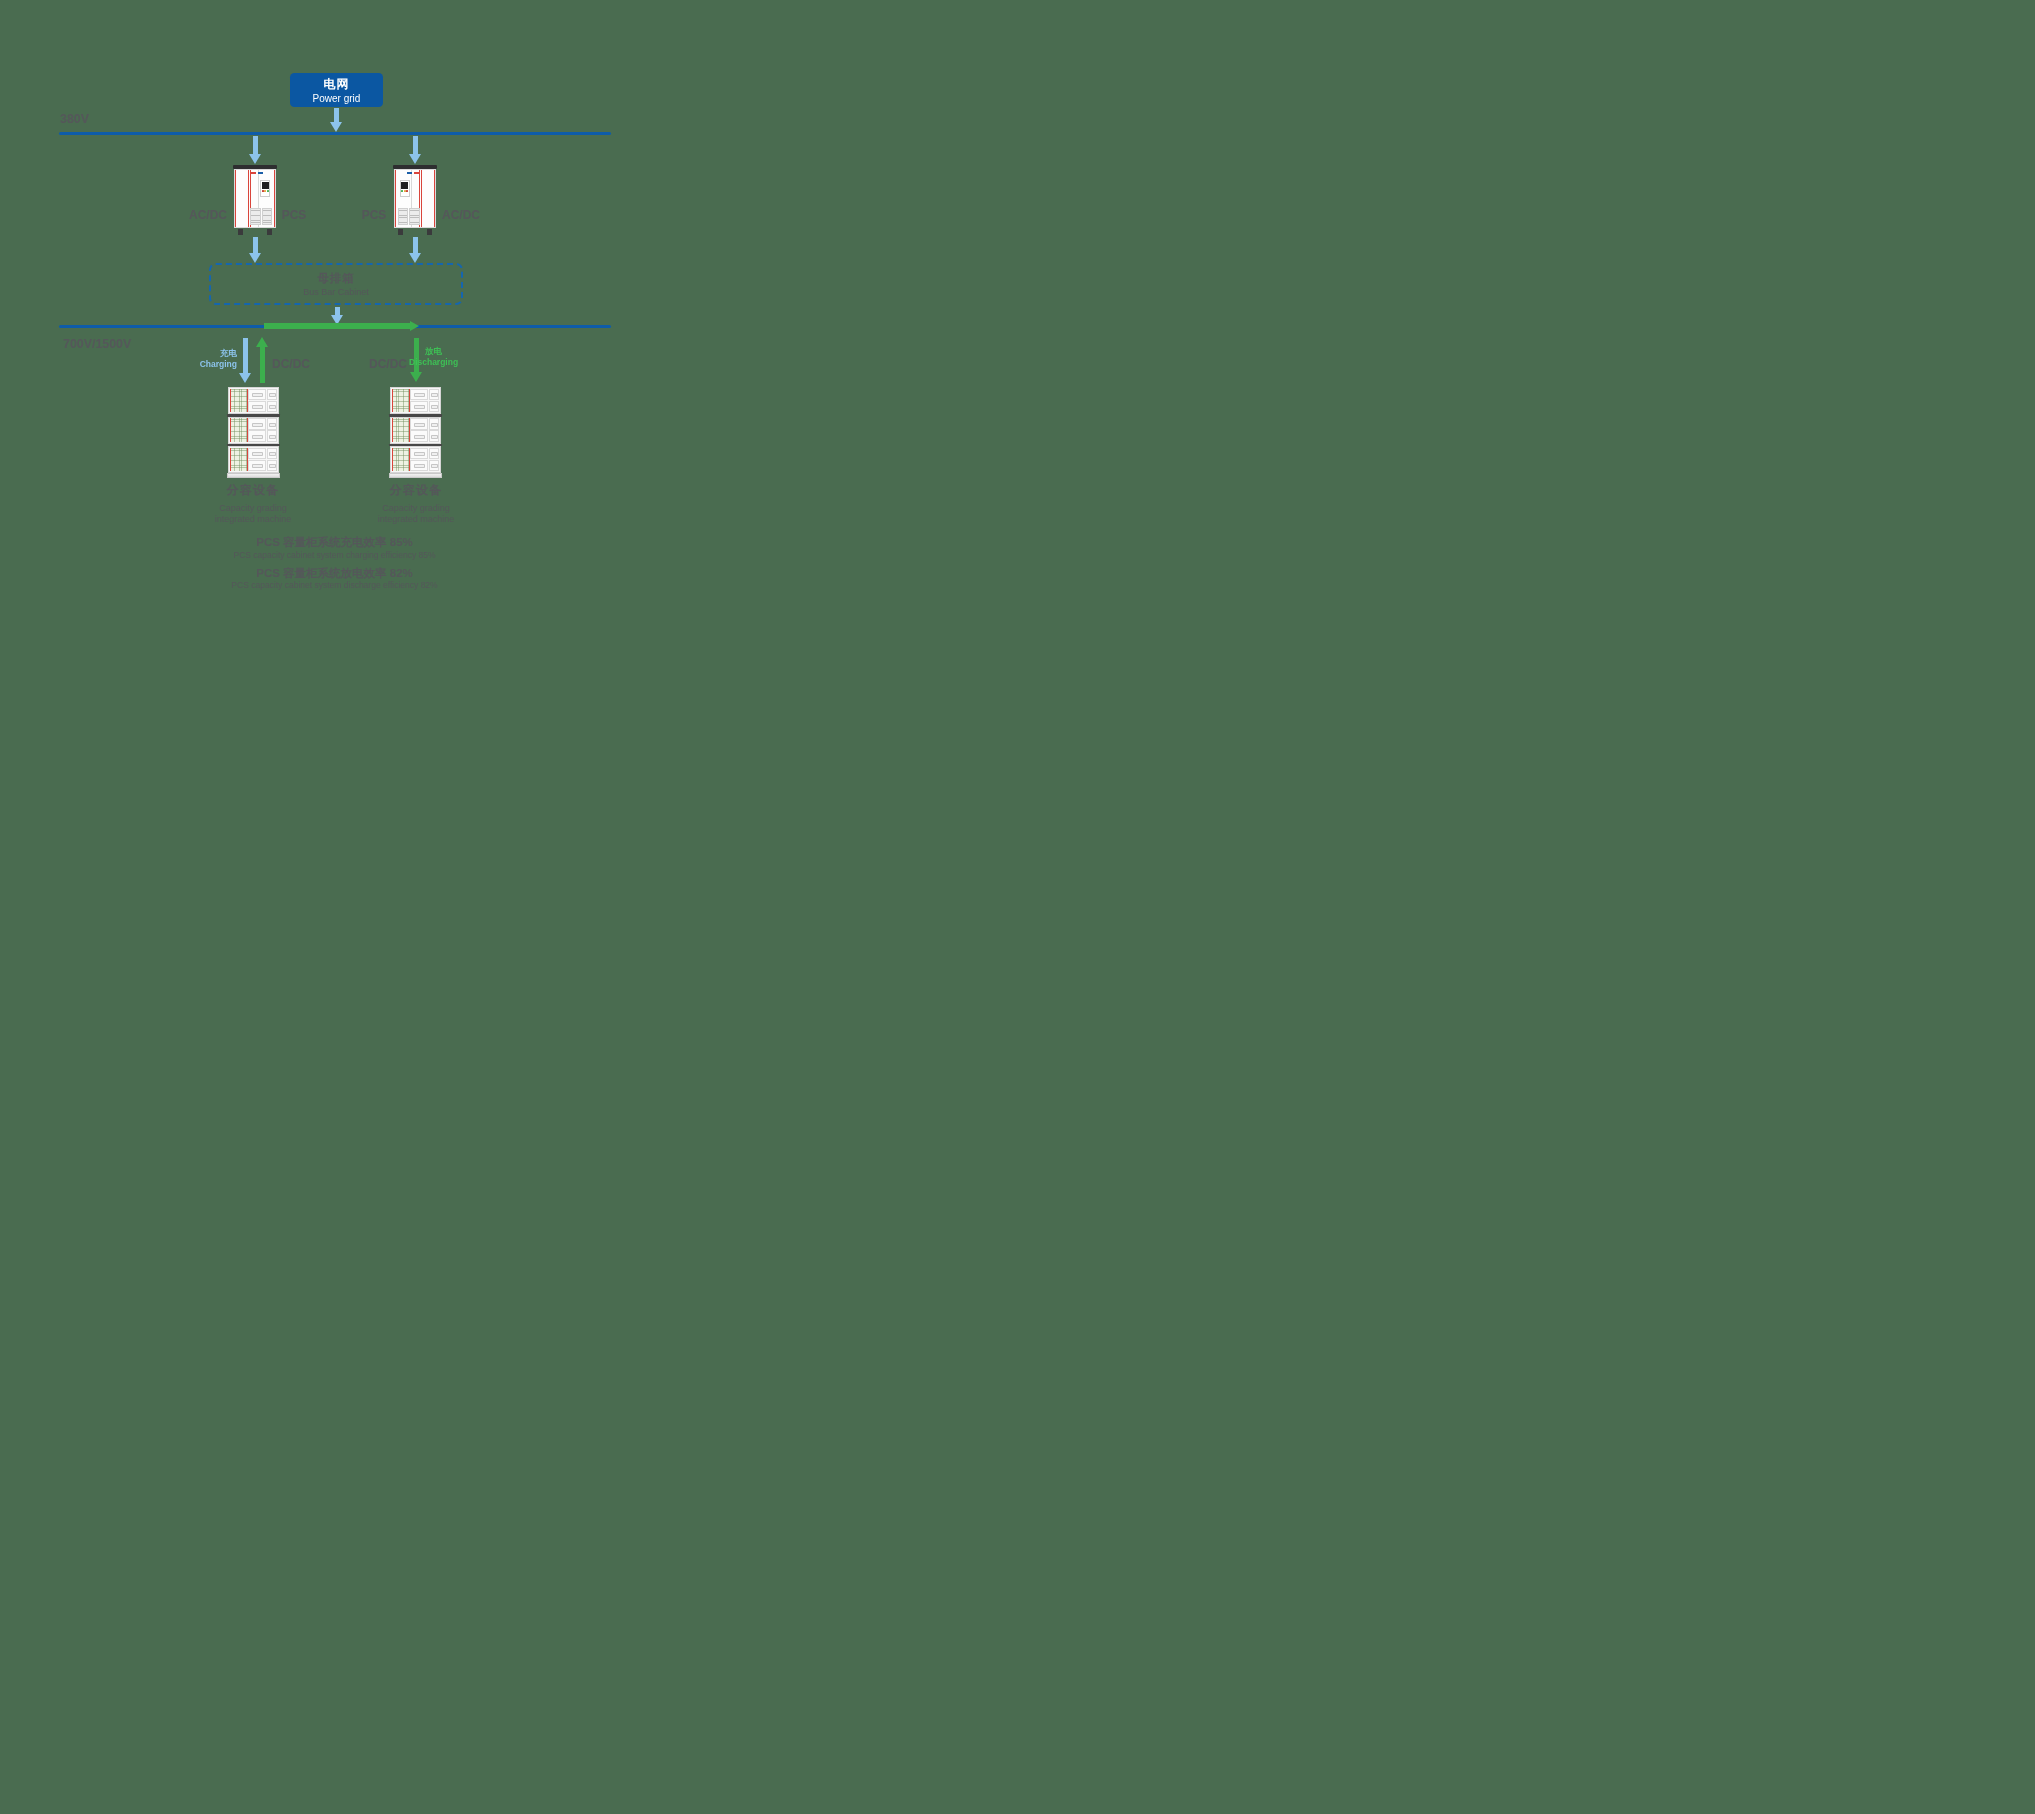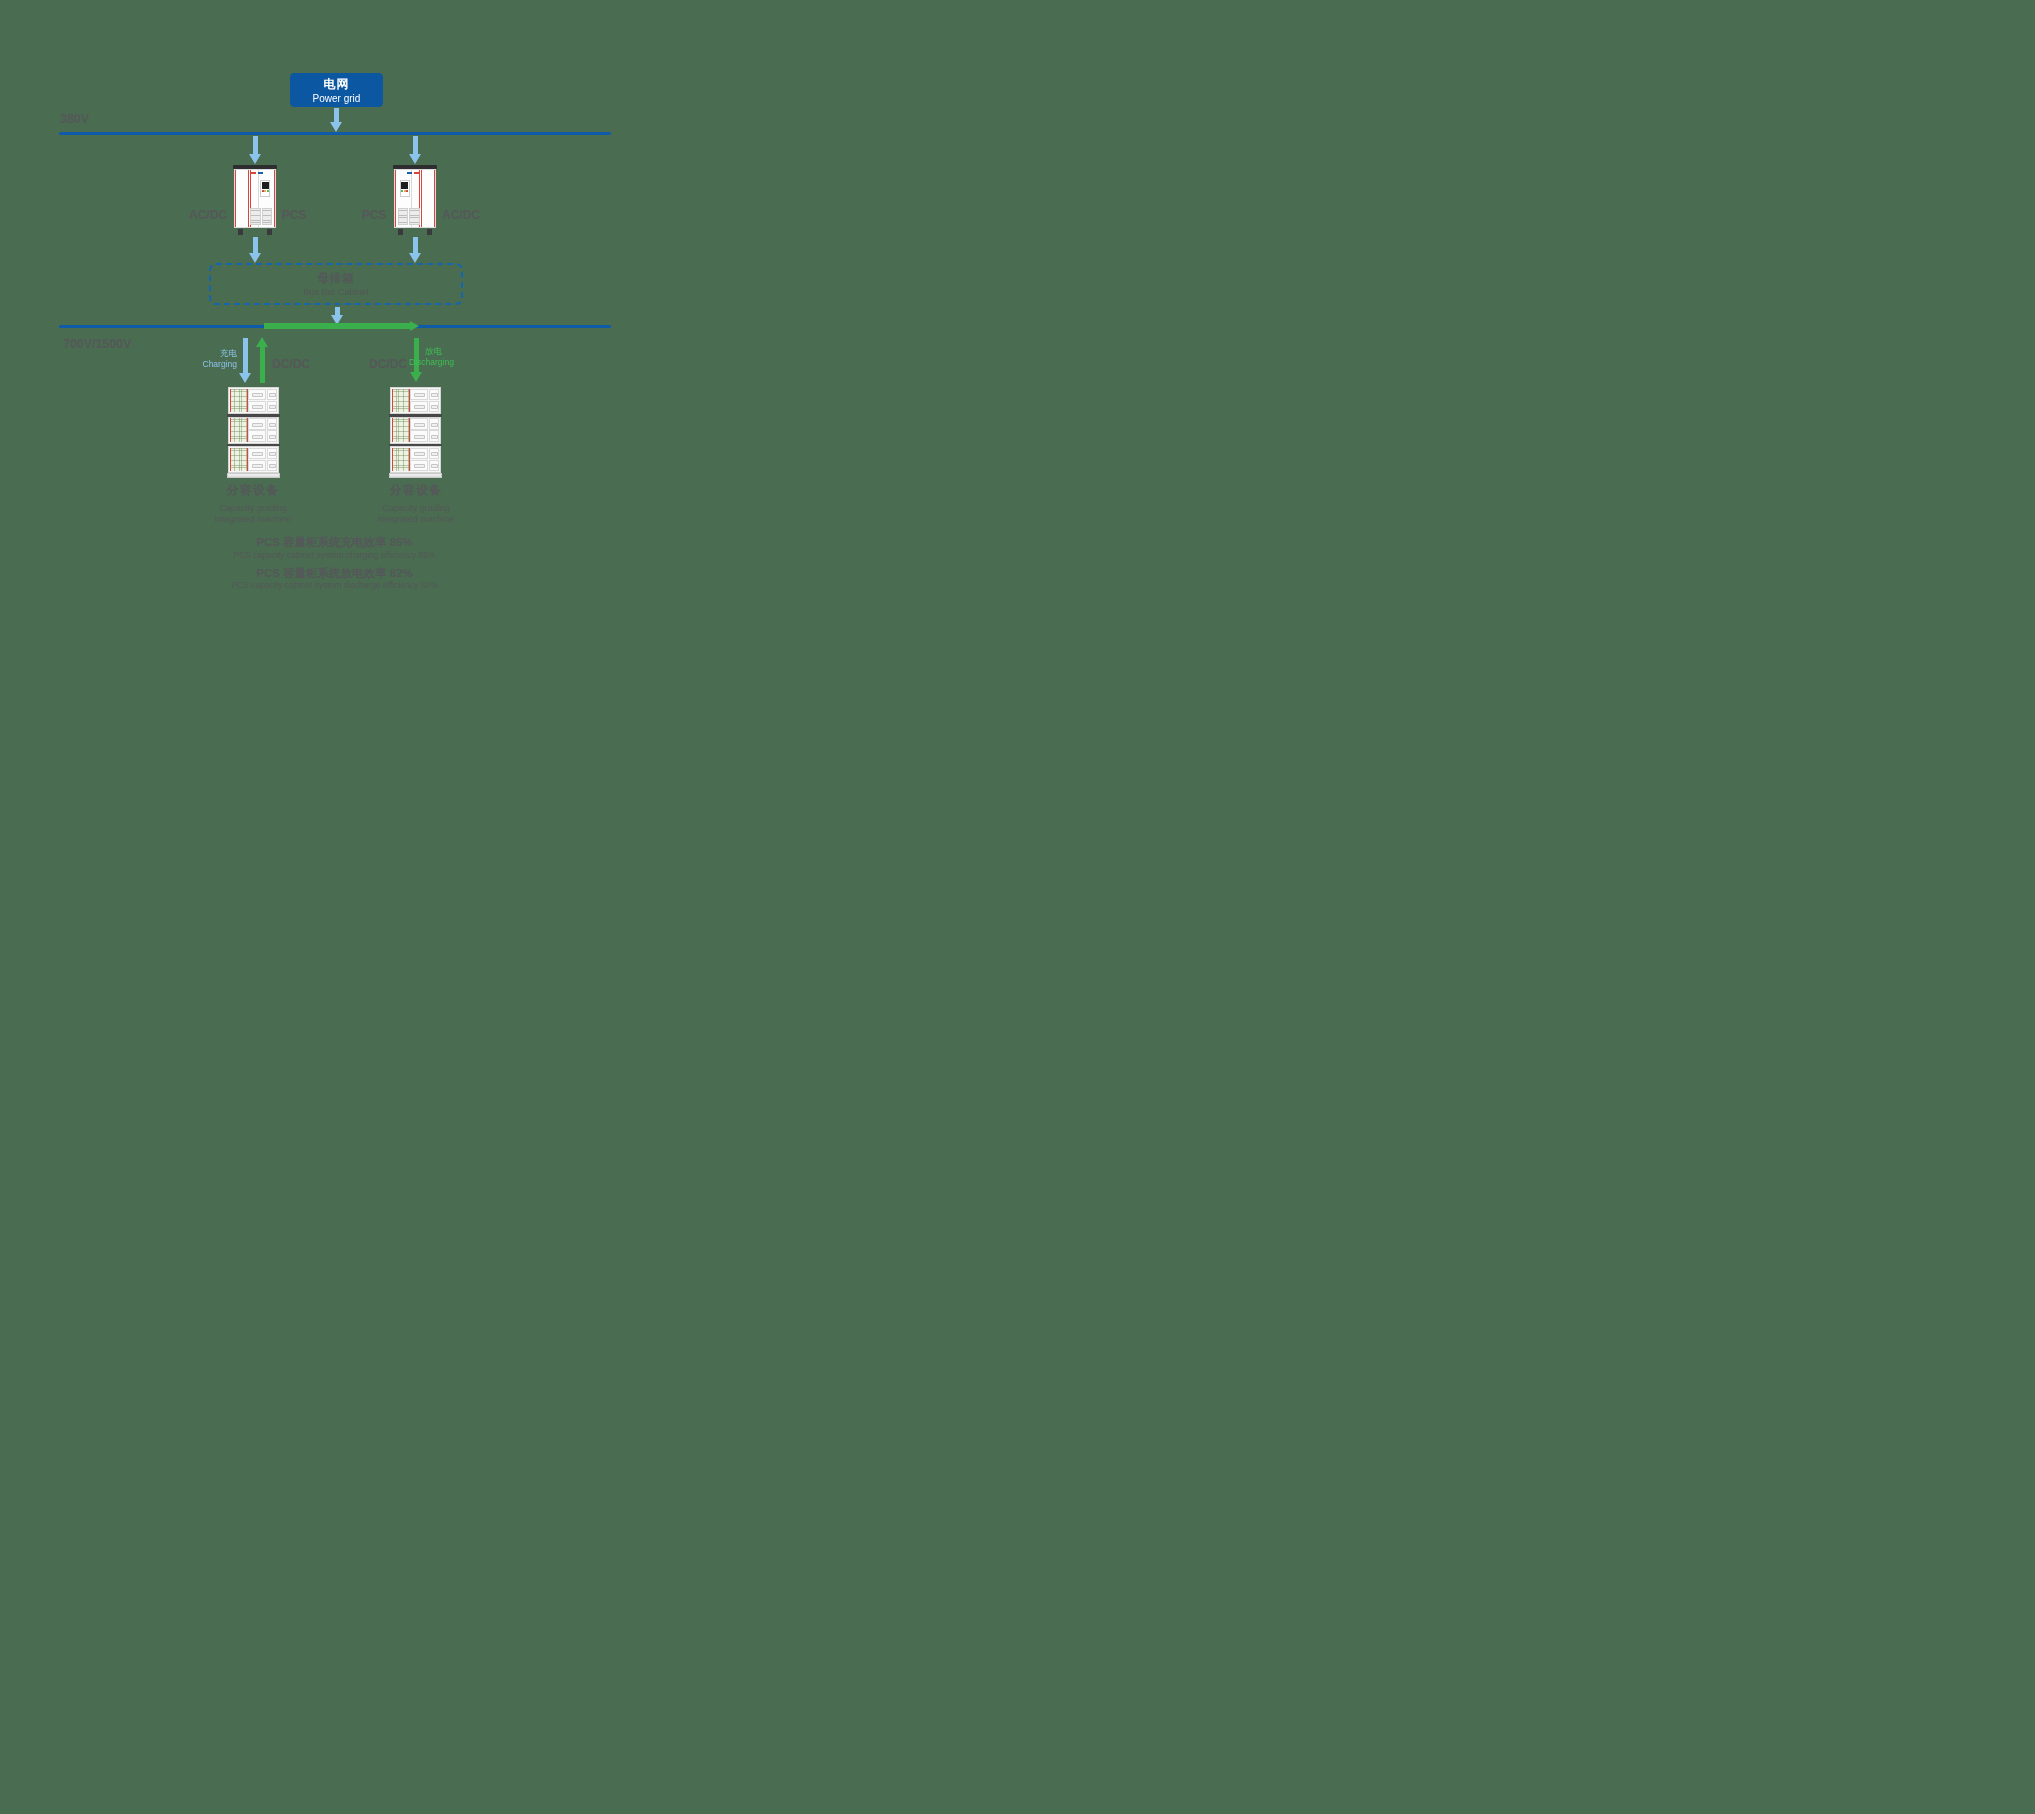--- a/index.html
+++ b/index.html
@@ -47,21 +47,21 @@
     border-left:9.4px solid var(--green);}
 
   .conv-label{position:absolute;font-size:12px;font-weight:bold;color:var(--gray);transform:translateX(-50%);white-space:nowrap;}
 
   .busbar-box{position:absolute;left:209px;top:263px;width:254px;height:42px;
     border:2.1px dashed #1566AE;border-radius:6.8px;display:flex;flex-direction:column;
     align-items:center;justify-content:center;color:var(--gray);}
   .busbar-box .zh{font-size:11.5px;font-weight:bold;letter-spacing:0.9px;}
   .busbar-box .en{font-size:9px;margin-top:1.3px;}
 
-  .flow-label{position:absolute;font-size:8.5px;font-weight:400;white-space:nowrap;}
+  .flow-label{position:absolute;font-size:8.5px;font-weight:700;white-space:nowrap;}
   .flow-label.blue{color:var(--lblue);text-align:right;width:55px;}
   .flow-label.green{color:var(--green-text);text-align:left;}
 
   
   .cabinet{position:absolute;width:42px;height:70px;}
   .cab-top{position:absolute;left:-1.3px;right:-1.3px;top:0;height:4.3px;background:#2E2E30;border-radius:0.9px;}
   .cab-body{position:absolute;left:0;right:0;top:3.8px;bottom:6.8px;background:#FDFDFD;border:0.4px solid #D9D9D9;}
   .cab-stripe{position:absolute;top:0;bottom:0;width:0.9px;background:var(--red);}
   .cab-door-line{position:absolute;top:0;bottom:0;left:58%;width:0.4px;background:#D9D9D9;}
   .cab-logos{position:absolute;top:2.6px;left:16px;display:flex;gap:1.7px;}

